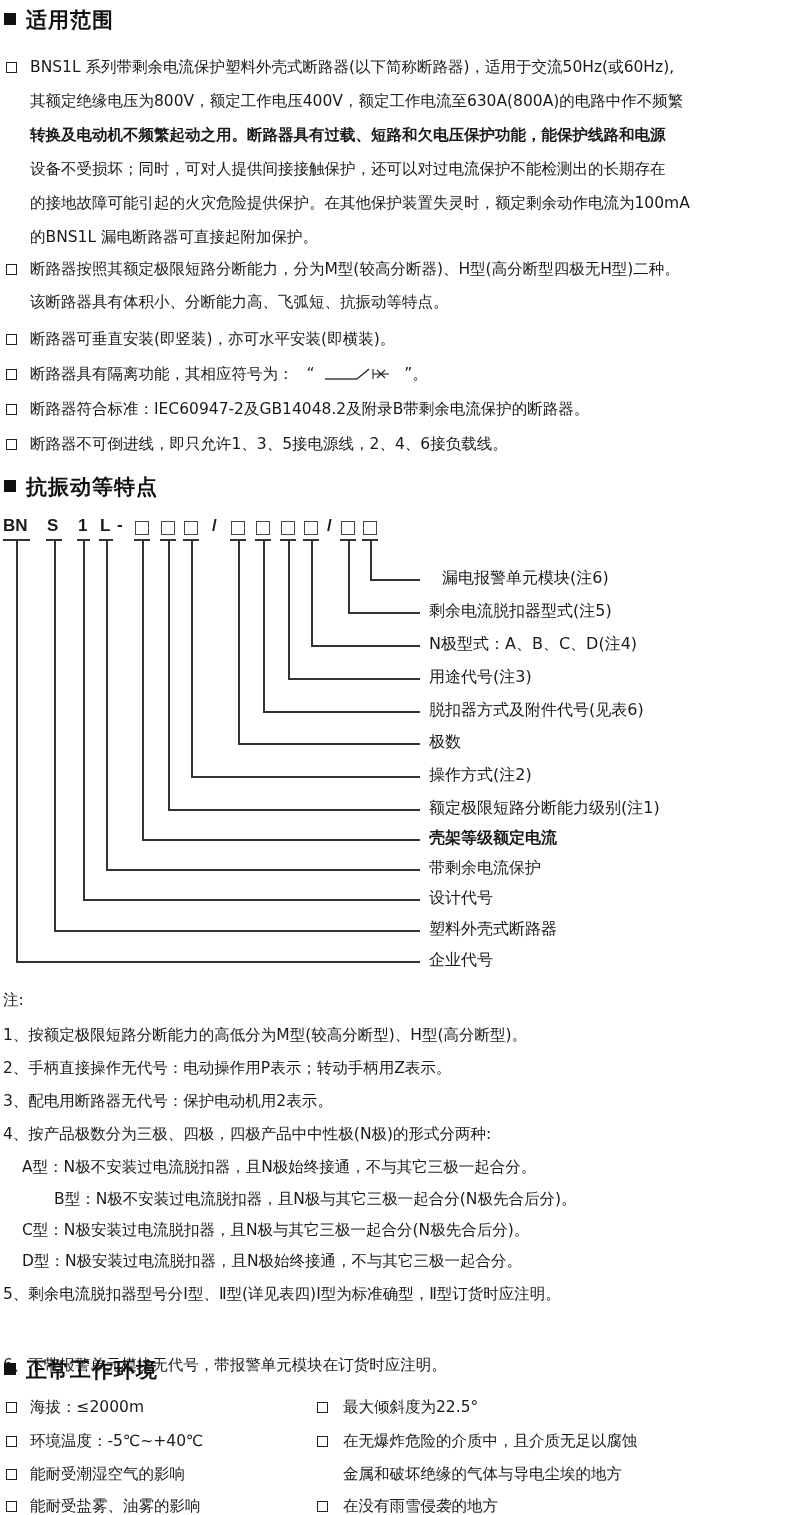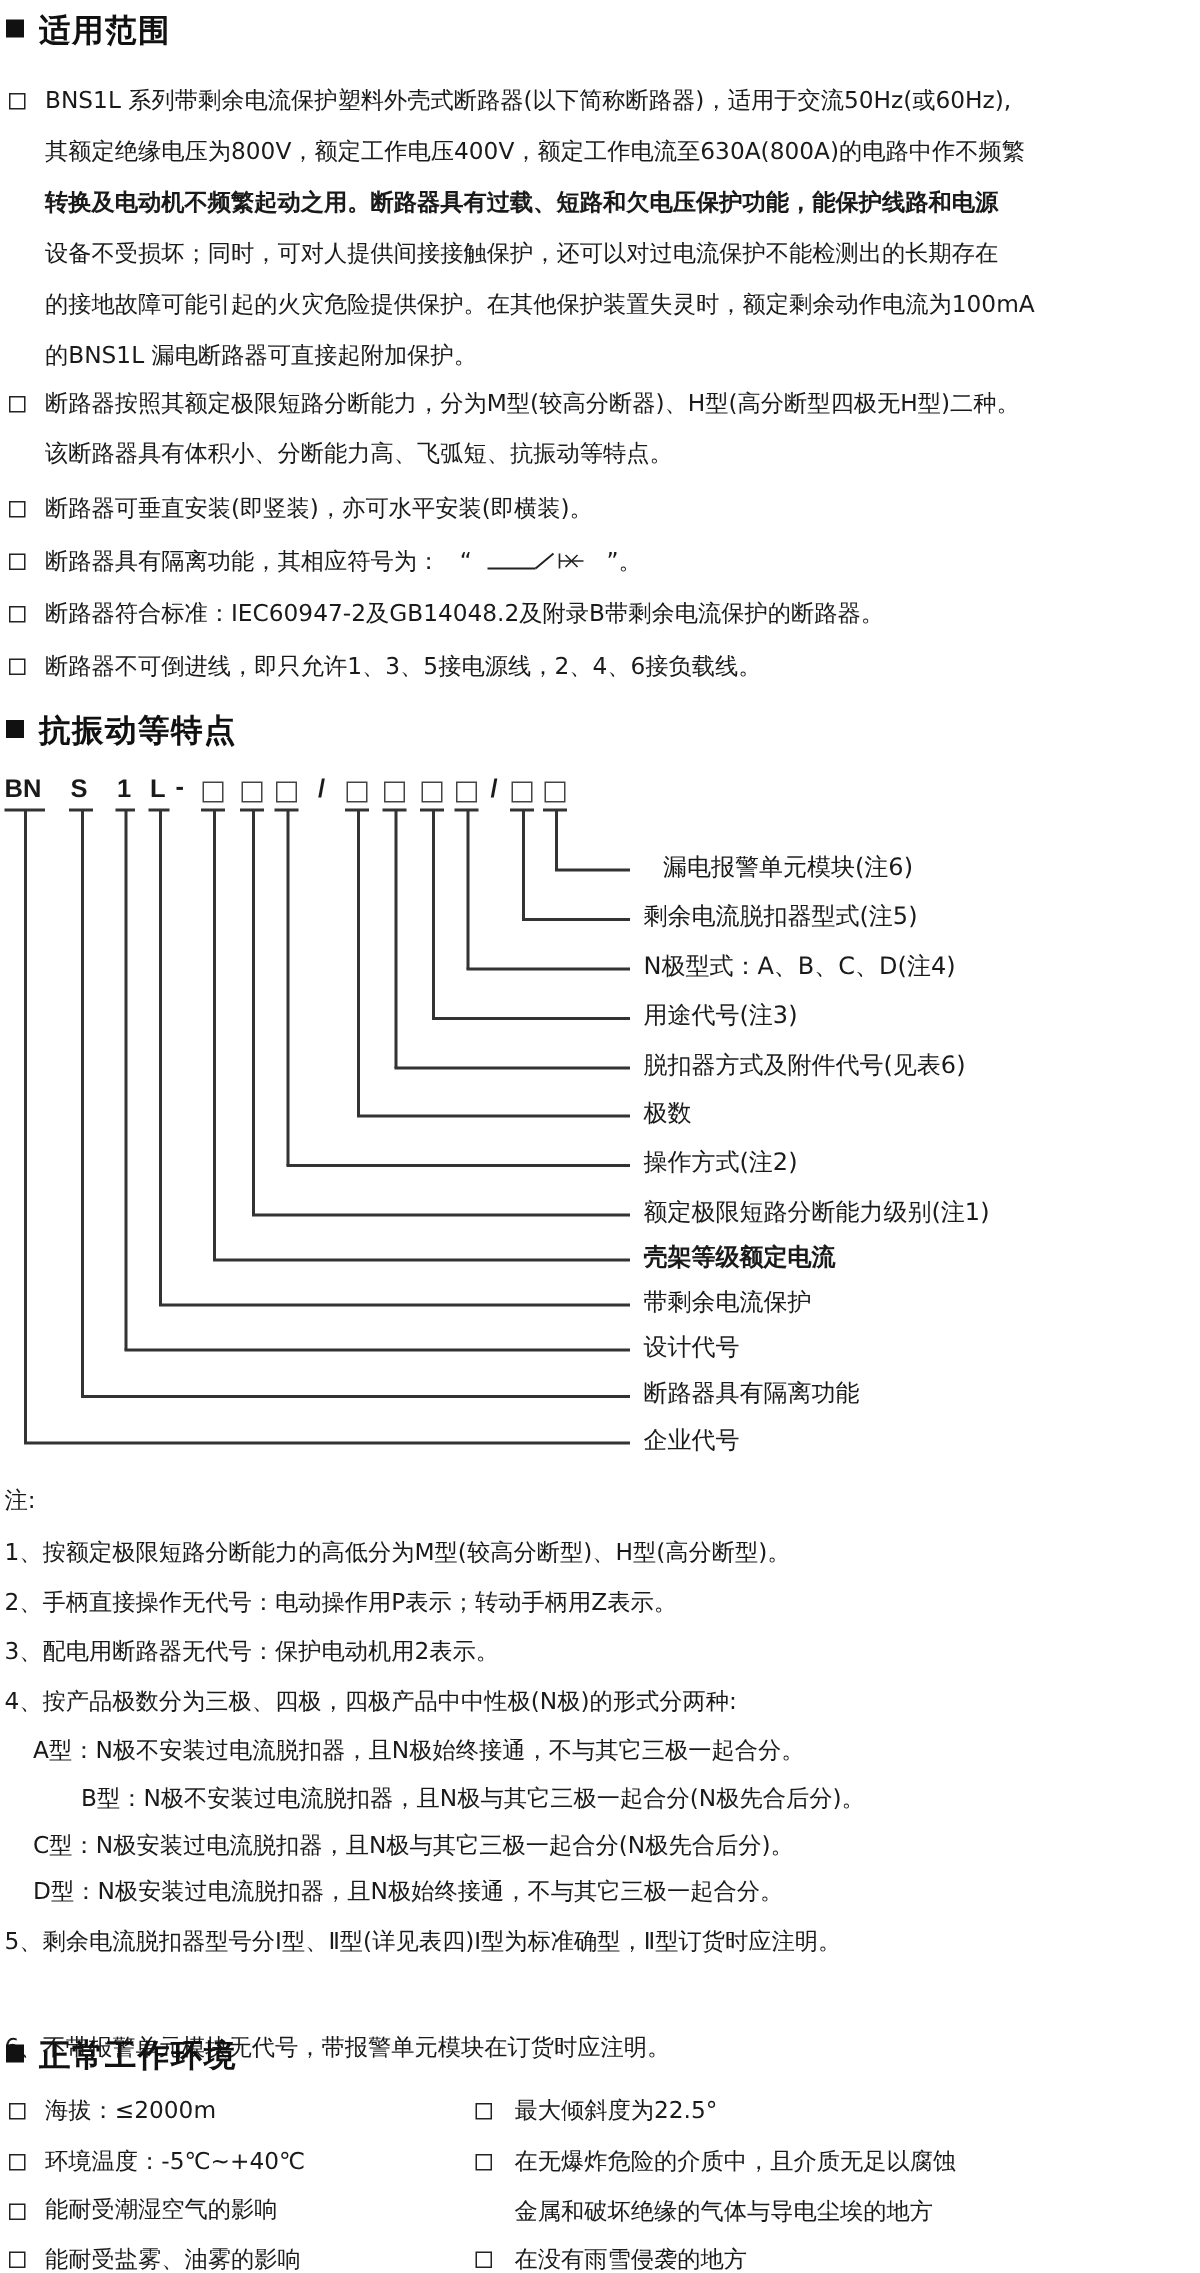--- a/index.html
+++ b/index.html
@@ -133,21 +133,21 @@
   <div class="abs lbl" style="left:429px; top:601px;">剩余电流脱扣器型式(注5)</div>
   <div class="abs lbl" style="left:429px; top:634px;">N极型式：A、B、C、D(注4)</div>
   <div class="abs lbl" style="left:429px; top:667px;">用途代号(注3)</div>
   <div class="abs lbl" style="left:429px; top:700px;">脱扣器方式及附件代号(见表6)</div>
   <div class="abs lbl" style="left:429px; top:732px;">极数</div>
   <div class="abs lbl" style="left:429px; top:765px;">操作方式(注2)</div>
   <div class="abs lbl" style="left:429px; top:798px;">额定极限短路分断能力级别(注1)</div>
   <div class="abs lbl" style="left:429px; top:828px;font-weight:bold;">壳架等级额定电流</div>
   <div class="abs lbl" style="left:429px; top:858px;">带剩余电流保护</div>
   <div class="abs lbl" style="left:429px; top:888px;">设计代号</div>
-  <div class="abs lbl" style="left:429px; top:919px;">断路器具有隔离功能</div>
+  <div class="abs lbl" style="left:429px; top:919px;">塑料外壳式断路器</div>
   <div class="abs lbl" style="left:429px; top:950px;">企业代号</div>
 </div>
 
 <div class="abs txt" style="left:3px; top:990px;">注:</div>
 <div class="abs txt" style="left:3px; top:1025px;">1、按额定极限短路分断能力的高低分为M型(较高分断型)、H型(高分断型)。</div>
 <div class="abs txt" style="left:3px; top:1058px;">2、手柄直接操作无代号：电动操作用P表示；转动手柄用Z表示。</div>
 <div class="abs txt" style="left:3px; top:1091px;">3、配电用断路器无代号：保护电动机用2表示。</div>
 <div class="abs txt" style="left:3px; top:1124px;">4、按产品极数分为三极、四极，四极产品中中性极(N极)的形式分两种:</div>
 <div class="abs txt" style="left:22px; top:1157px;">A型：N极不安装过电流脱扣器，且N极始终接通，不与其它三极一起合分。</div>
 <div class="abs txt" style="left:22px; top:1189px;margin-left:32px;">B型：N极不安装过电流脱扣器，且N极与其它三极一起合分(N极先合后分)。</div>
@@ -158,21 +158,21 @@
 
 <div class="abs heading" style="left:4px; top:1356px;">
   <span class="sq"></span><span>正常工作环境</span>
 </div>
 
 <span class="abs box" style="left:6px; top:1402px;"></span>
 <div class="abs txt" style="left:30px; top:1397px;">海拔：≤2000m</div>
 <span class="abs box" style="left:6px; top:1436px;"></span>
 <div class="abs txt" style="left:30px; top:1431px;">环境温度：-5℃~+40℃</div>
 <span class="abs box" style="left:6px; top:1469px;"></span>
-<div class="abs txt" style="left:30px; top:1464px;font-family:Liberation Serif, serif;">能耐受潮湿空气的影响</div>
+<div class="abs txt" style="left:30px; top:1464px;">能耐受潮湿空气的影响</div>
 <span class="abs box" style="left:6px; top:1501px;"></span>
 <div class="abs txt" style="left:30px; top:1496px;">能耐受盐雾、油雾的影响</div>
 
 <span class="abs box" style="left:317px; top:1402px;"></span>
 <div class="abs txt" style="left:343px; top:1397px;">最大倾斜度为22.5°</div>
 <span class="abs box" style="left:317px; top:1436px;"></span>
 <div class="abs txt" style="left:343px; top:1431px;">在无爆炸危险的介质中，且介质无足以腐蚀</div>
 <div class="abs txt" style="left:343px; top:1464px;">金属和破坏绝缘的气体与导电尘埃的地方</div>
 <span class="abs box" style="left:317px; top:1501px;"></span>
 <div class="abs txt" style="left:343px; top:1496px;">在没有雨雪侵袭的地方</div>

